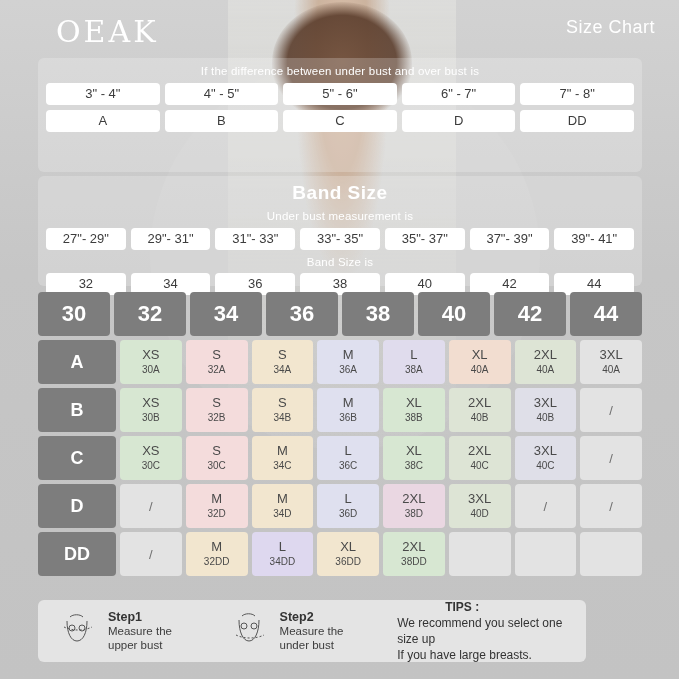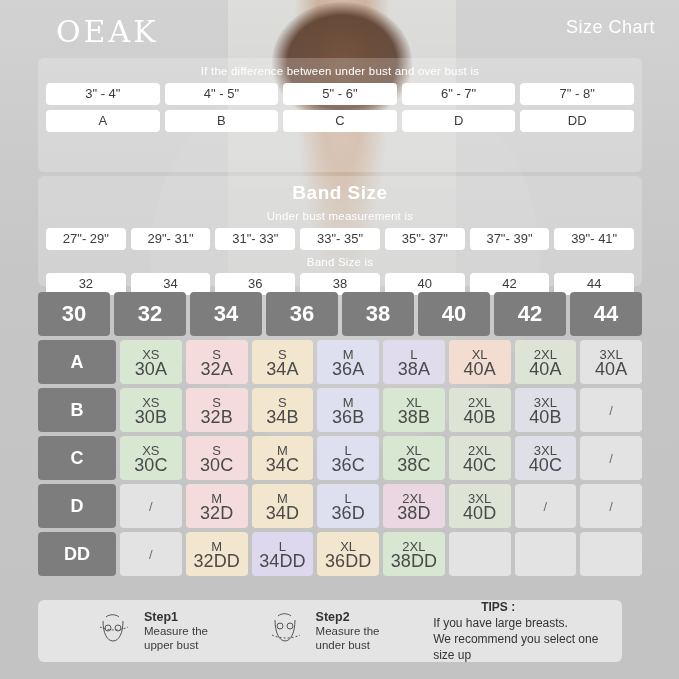--- a/index.html
+++ b/index.html
@@ -184,38 +184,37 @@
     border-radius: 4px;
     display: flex;
     flex-direction: column;
     align-items: center;
     justify-content: center;
     font-size: 13px;
     color: #4a4a4a;
     line-height: 15px;
   }
   .mcell .t { font-size: 13px; }
-  .mcell .b { font-size: 18px; }
+  .mcell .b { font-size: 10px; }
   .mcell.empty {
     color: #6f6f6f;
     font-size: 15px;
   }
 
   
   .footer {
     position: absolute;
     left: 38px;
     top: 600px;
     width: 548px;
     height: 62px;
     background: rgba(255,255,255,0.55);
     border-radius: 6px;
     display: flex;
     align-items: center;
-    padding-left: 36px;
   }
   .step {
     display: flex;
     align-items: center;
     padding-left: 18px;
     width: 168px;
   }
   .step .txt {
     margin-left: 8px;
   }
@@ -492,18 +491,18 @@
       </svg>
       <div class="txt">
         <div class="hd">Step2</div>
         <div class="ds">Measure the</div>
         <div class="ds">under bust</div>
       </div>
     </div>
 
     <div class="tips">
       <div class="hd">TIPS :</div>
+      <div>We recommend you select one size up</div>
       <div>If you have large breasts.</div>
-      <div>We recommend you select one size up</div>
     </div>
   </div>
 
 </div>
 
 </body></html>

